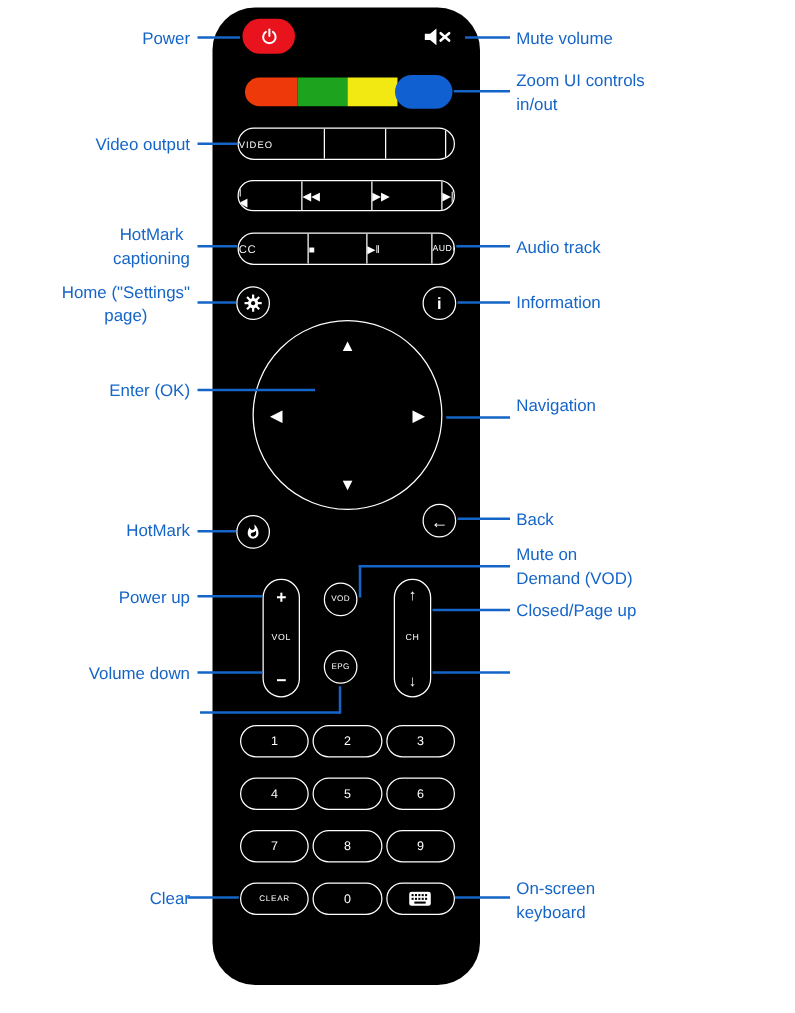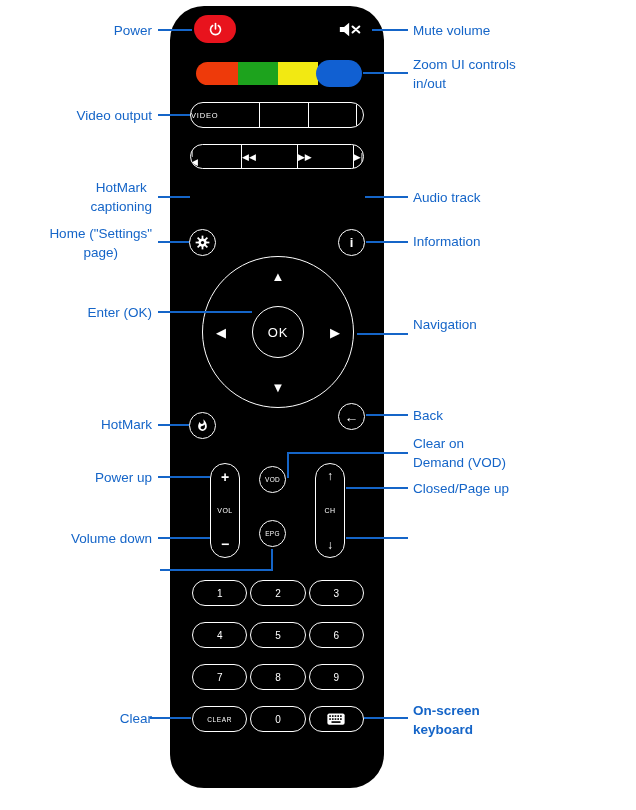--- a/index.html
+++ b/index.html
@@ -125,20 +125,26 @@
       <div class="cell"></div>
     </div>
 
     <div class="pill-row" style="left:20px;top:138px;width:174px;height:25px;border-radius:12.5px;">
       <div class="cell" style="font-size:9px;">|◀</div>
       <div class="cell" style="font-size:9px;">◀◀</div>
       <div class="cell" style="font-size:9px;">▶▶</div>
       <div class="cell" style="font-size:9px;">▶|</div>
     </div>
 
+    <div class="pill-row" style="left:20px;top:180px;width:174px;height:26px;">
+      <div class="cell" style="font-size:9px;letter-spacing:0.5px;">CC</div>
+      <div class="cell" style="font-size:8px;">■</div>
+      <div class="cell" style="font-size:8.5px;">▶‖</div>
+      <div class="cell" style="font-size:7px;letter-spacing:0.4px;">AUDIO</div>
+    </div>
 
     <div class="circle-btn" style="left:19px;top:223px;width:27px;height:27px;">
       <svg width="15" height="15" viewBox="0 0 24 24">
         <g fill="#fff">
           <rect x="10.6" y="1" width="2.8" height="22"></rect>
           <rect x="10.6" y="1" width="2.8" height="22" transform="rotate(45 12 12)"></rect>
           <rect x="10.6" y="1" width="2.8" height="22" transform="rotate(90 12 12)"></rect>
           <rect x="10.6" y="1" width="2.8" height="22" transform="rotate(135 12 12)"></rect>
           <circle cx="12" cy="12" r="6.6"></circle>
         </g>
@@ -146,21 +152,20 @@
       </svg>
     </div>
 
     <div class="circle-btn" style="left:168px;top:223px;width:27px;height:27px;font-size:13px;font-weight:bold;">i</div>
 
     <div class="abs" style="left:32px;top:250px;width:152px;height:152px;border:1.5px solid var(--button_white);border-radius:50%;">
       <span class="nav-arrow" style="left:50%;transform:translateX(-50%);top:13px;">▲</span>
       <span class="nav-arrow" style="left:50%;transform:translateX(-50%);bottom:13px;">▼</span>
       <span class="nav-arrow" style="top:50%;transform:translateY(-50%);left:13px;">◀</span>
       <span class="nav-arrow" style="top:50%;transform:translateY(-50%);right:13px;">▶</span>
-      <div class="circle-btn" style="left:49px;top:49px;width:52px;height:52px;border-width:1.5px;font-size:13px;letter-spacing:0.8px;">OK</div>
     </div>
 
     <div class="circle-btn" style="left:19px;top:406px;width:27px;height:27px;">
       <svg width="13" height="13" viewBox="0 0 24 24" fill="#fff">
         <path d="M13.5.67s.74 2.65.74 4.8c0 2.06-1.35 3.73-3.41 3.73-2.07 0-3.63-1.67-3.63-3.73l.03-.36C5.21 7.51 4 10.62 4 14c0 4.42 3.58 8 8 8s8-3.58 8-8C20 8.61 17.41 3.8 13.5.67zM11.71 19c-1.78 0-3.22-1.4-3.22-3.14 0-1.62 1.05-2.76 2.81-3.12 1.77-.36 3.6-1.21 4.62-2.58.39 1.29.59 2.65.59 4.04 0 2.65-2.15 4.8-4.8 4.8z"></path>
       </svg>
     </div>
 
     <div class="circle-btn" style="left:168px;top:397px;width:27px;height:27px;font-size:14px;font-weight:bold;">←</div>
 
@@ -225,24 +230,24 @@
   <div class="label label-left single" style="top:529px;">Volume down</div>
   <div class="label label-left single" style="top:709px;">Clear</div>
 
   <div class="label label-right" style="top:21px;">Mute volume</div>
   <div class="label label-right" style="top:55px;">Zoom UI controls
 in/out</div>
   <div class="label label-right" style="top:188px;">Audio track</div>
   <div class="label label-right" style="top:232px;">Information</div>
   <div class="label label-right" style="top:315px;">Navigation</div>
   <div class="label label-right" style="top:406px;">Back</div>
-  <div class="label label-right" style="top:434px;">Clear on
+  <div class="label label-right" style="top:434px;">Mute on
 Demand (VOD)</div>
   <div class="label label-right" style="top:479px;">Closed/Page up</div>
-  <div class="label label-right" style="top:701px;font-weight:bold;">On-screen
+  <div class="label label-right" style="top:701px;">On-screen
 keyboard</div>
 
   <div class="hline" style="left:158px;top:29px;width:34px;"></div>
   <div class="hline" style="left:158px;top:114px;width:32px;"></div>
   <div class="hline" style="left:158px;top:196px;width:32px;"></div>
   <div class="hline" style="left:158px;top:241px;width:31px;"></div>
   <div class="hline" style="left:158px;top:311px;width:94px;"></div>
   <div class="hline" style="left:158px;top:424px;width:31px;"></div>
   <div class="hline" style="left:158px;top:476px;width:52px;"></div>
   <div class="hline" style="left:158px;top:537px;width:52px;"></div>

